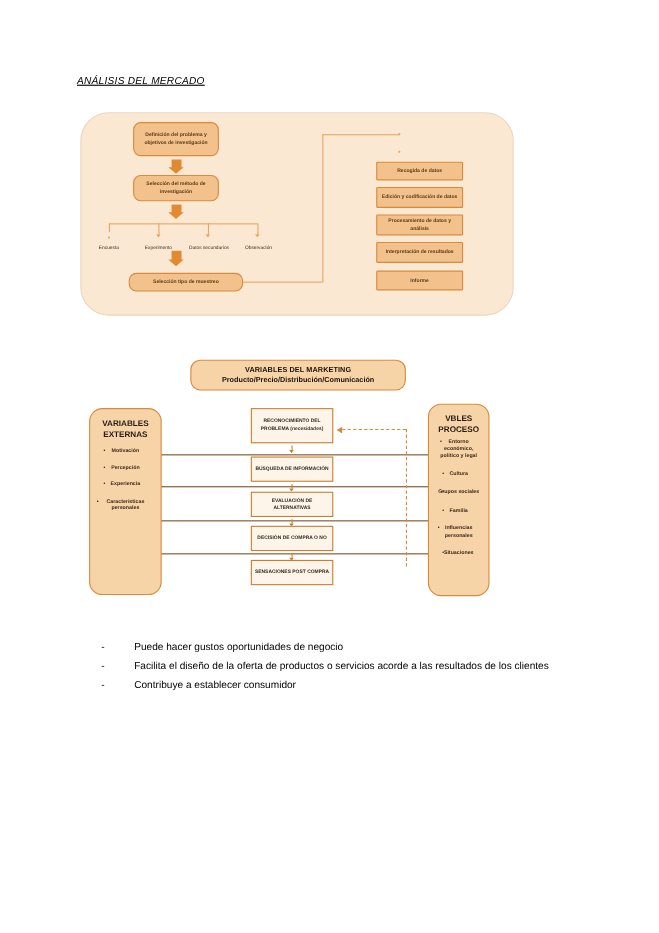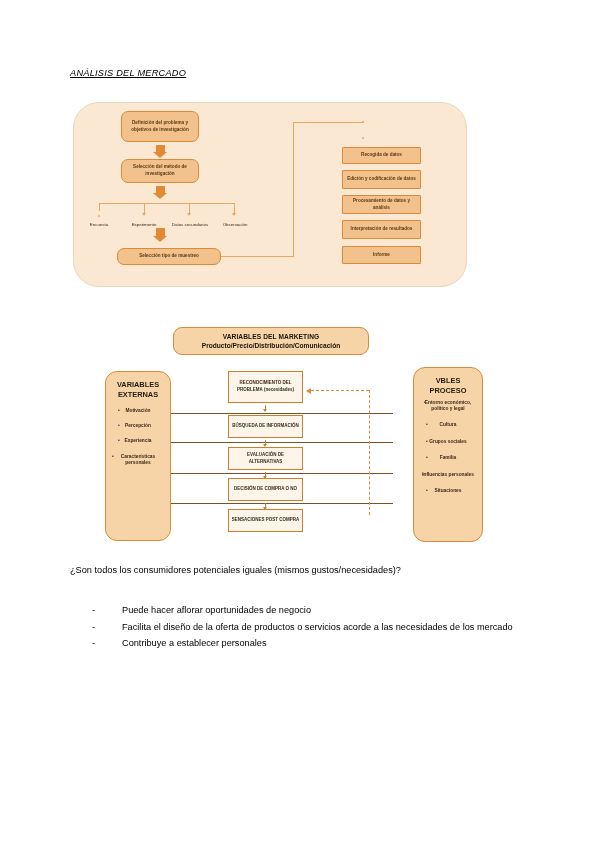--- a/index.html
+++ b/index.html
@@ -148,21 +148,20 @@
     margin: 0 0 0 3px;
   }
   .d2panel {
     position: absolute;
     background: #F7D3A8;
     border: 1px solid #D98A3A;
     border-radius: 12px;
     box-sizing: border-box;
     padding: 8px 4px 4px 4px;
     z-index: 3;
-    margin-left: 24px;
   }
   .d2panel .ptitle {
     font-size: 7.4px;
     font-weight: 700;
     color: #221a10;
     text-align: center;
     line-height: 1.32;
     margin-bottom: 8px;
   }
   .d2panel ul {
@@ -334,21 +333,21 @@
         <div>EXTERNAS</div>
       </div>
       <ul>
         <li><span class="bul">•</span><span>Motivación</span></li>
         <li><span class="bul">•</span><span>Percepción</span></li>
         <li><span class="bul">•</span><span>Experiencia</span></li>
         <li style="padding:0 4px;"><span class="bul" style="left:2px;">•</span><span>Características personales</span></li>
       </ul>
     </div>
 
-    <div class="d2panel" style="left:316px; top:40px; width:70px; height:175px;">
+    <div class="d2panel" style="left:316px; top:40px; width:56px; height:175px;">
       <div class="ptitle" style="margin-bottom:4px;">
         <div>VBLES</div>
         <div>PROCESO</div>
       </div>
       <ul>
         <li style="padding:0 3px;margin-bottom:10px;"><span class="bul" style="left:6px;">•</span><span>Entorno económico, político y legal</span></li>
         <li style="margin-bottom:10px;"><span class="bul">•</span><span>Cultura</span></li>
         <li style="margin-bottom:10px;"><span class="bul">•</span><span>Grupos sociales</span></li>
         <li style="margin-bottom:10px;"><span class="bul">•</span><span>Familia</span></li>
         <li style="margin-bottom:10px;"><span class="bul" style="left:4px;">•</span><span>Influencias personales</span></li>
@@ -374,24 +373,23 @@
     <div class="d2down" style="left:192px; top:145px;"></div>
 
     <div class="d2step" style="left:155px; top:151px; width:75px; height:23px;">DECISIÓN DE COMPRA O NO</div>
     <div class="d2down" style="left:192px; top:176px;"></div>
 
     <div class="d2step" style="left:155px; top:182px; width:75px; height:23px;">SENSACIONES POST COMPRA</div>
   </div>
 
   <div class="gap-md"></div>
 
-  <p class="para">¿Son todos los consumidores potenciales iguales (mismos gustos/necesidades)?</p>
 
   <div class="gap-sm"></div>
 
 
   <ul class="dash-list">
-    <li><span class="dash">-</span><span>Puede hacer aflorar oportunidades de negocio</span></li>
-    <li><span class="dash">-</span><span>Facilita el diseño de la oferta de productos o servicios acorde a las necesidades de los mercado</span></li>
-    <li><span class="dash">-</span><span>Contribuye a establecer personales</span></li>
+    <li><span class="dash">-</span><span>Puede hacer gustos oportunidades de negocio</span></li>
+    <li><span class="dash">-</span><span>Facilita el diseño de la oferta de productos o servicios acorde a las resultados de los clientes</span></li>
+    <li><span class="dash">-</span><span>Contribuye a establecer consumidor</span></li>
   </ul>
 
 </div>
 
 </body></html>

